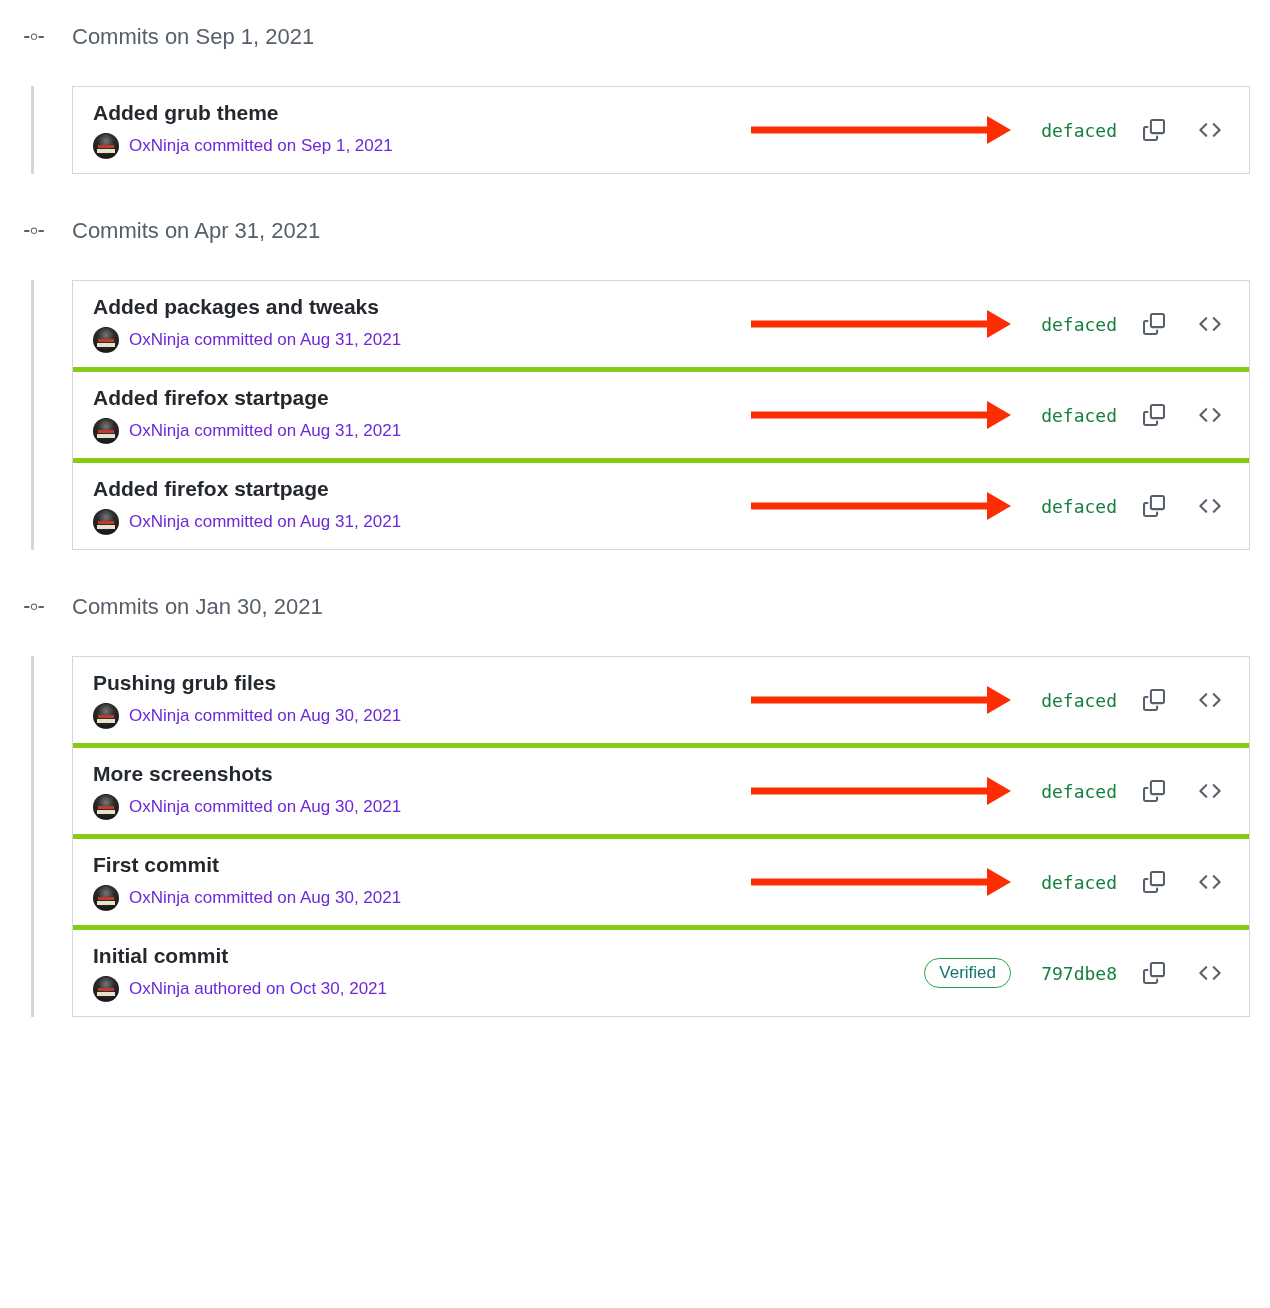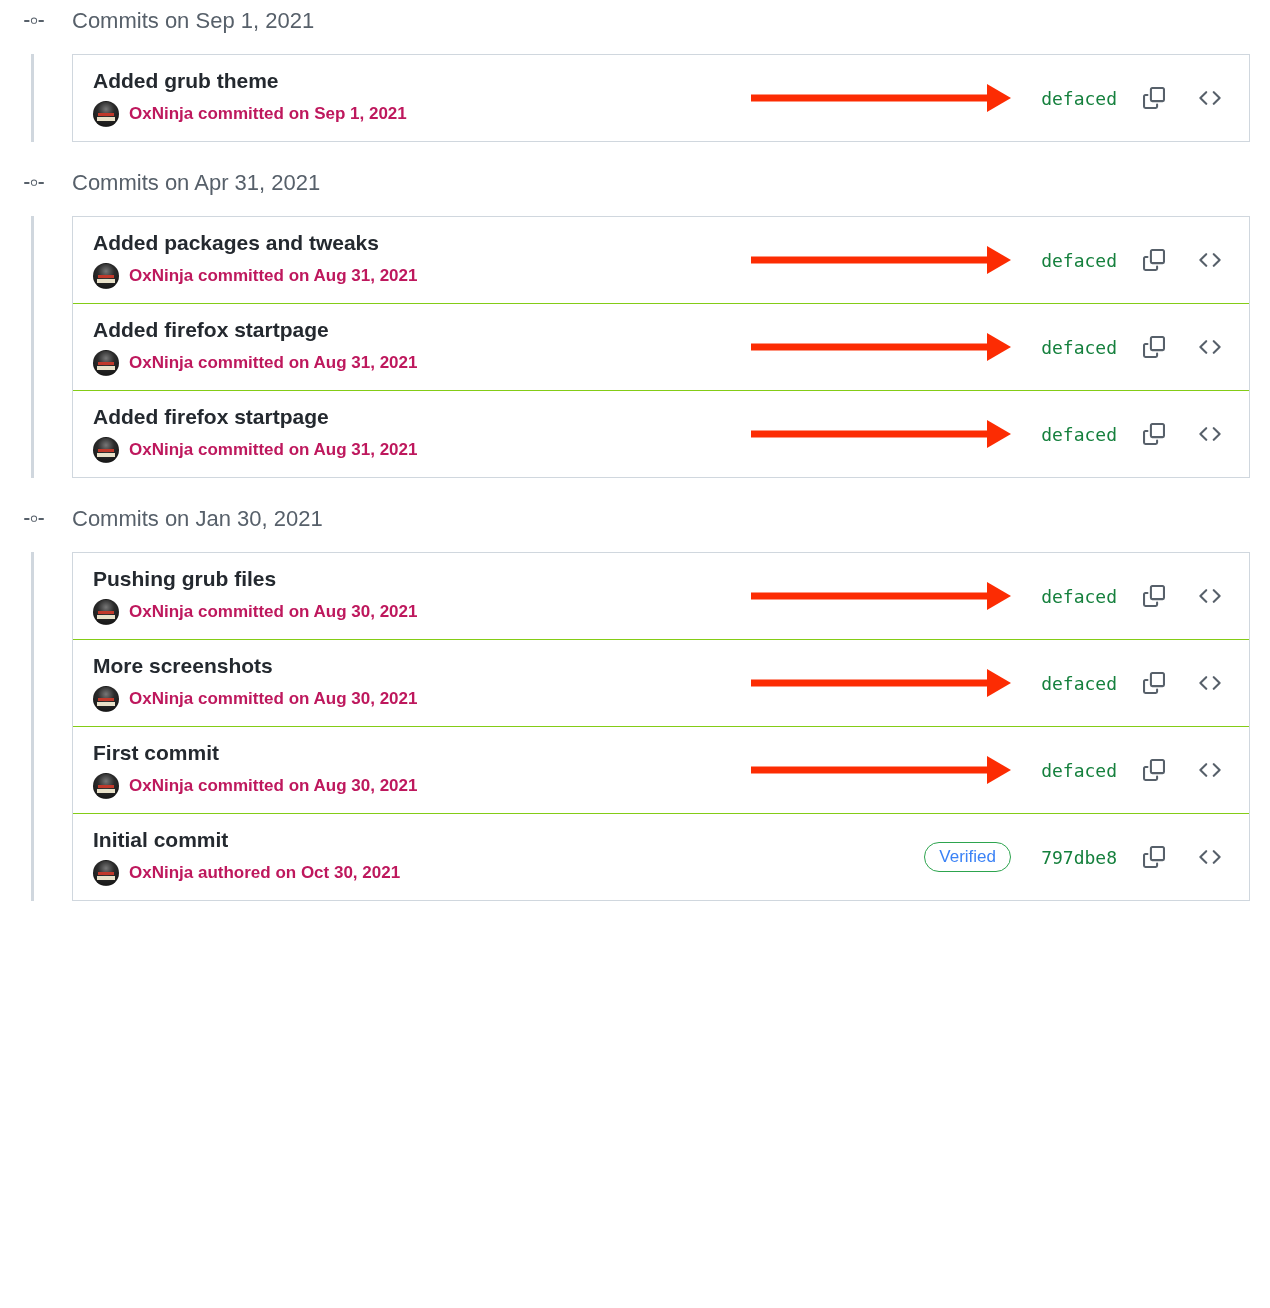--- a/index.html
+++ b/index.html
@@ -14,21 +14,21 @@
   }
   .container {
     padding: 0 20px;
   }
   .timeline-group {
     position: relative;
   }
   .group-header {
     display: flex;
     align-items: center;
-    padding: 8px 0;
+    padding: 24px 0;
   }
   .commit-node {
     width: 32px;
     display: flex;
     align-items: center;
     justify-content: flex-start;
     padding-left: 4px;
   }
   .commit-node svg { fill: #57606a; }
   .group-title {
@@ -55,21 +55,21 @@
     height: 100%;
   }
   .commits-list {
     flex: 1;
     margin-left: 20px;
     border: 1px solid #d0d7de;
     border-radius: 0;
     overflow: hidden;
   }
   .commit-item {
-    border-bottom: 1px solid #84cc16;
+    border-bottom: 5px solid #84cc16;
     padding: 14px 20px;
     display: flex;
     align-items: center;
   }
   .commit-item:last-child { border-bottom: none; }
   .commit-left {
     flex: 1;
     min-width: 0;
   }
   .commit-title {
@@ -79,22 +79,22 @@
     margin-bottom: 8px;
   }
   .commit-meta {
     display: flex;
     align-items: center;
     gap: 10px;
     font-size: 17px;
     color: #57606a;
   }
   .commit-meta .author {
-    color: #be185d;
-    font-weight: 700;
+    color: #6d28d9;
+    font-weight: 400;
   }
   .avatar {
     width: 26px;
     height: 26px;
     border-radius: 50%;
     background: radial-gradient(circle at 50% 30%, #777 0%, #2b2b2b 40%, #111 100%);
     border: 1px solid rgba(0,0,0,.1);
     position: relative;
     overflow: hidden;
     flex: 0 0 26px;
@@ -134,21 +134,21 @@
     right: 0;
     top: 50%;
     transform: translateY(-50%);
     width: 0; height: 0;
     border-top: 14px solid transparent;
     border-bottom: 14px solid transparent;
     border-left: 24px solid #fc2c03;
   }
   .verified-badge {
     border: 1.5px solid #2da44e;
-    color: #3b82f6;
+    color: #0f766e;
     border-radius: 2em;
     padding: 4px 14px;
     font-size: 17px;
     font-weight: 500;
   }
   .sha-link {
     font-family: ui-monospace, SFMono-Regular, Menlo, Consolas, monospace;
     font-size: 18px;
     color: #15803d;
     min-width: 88px;

